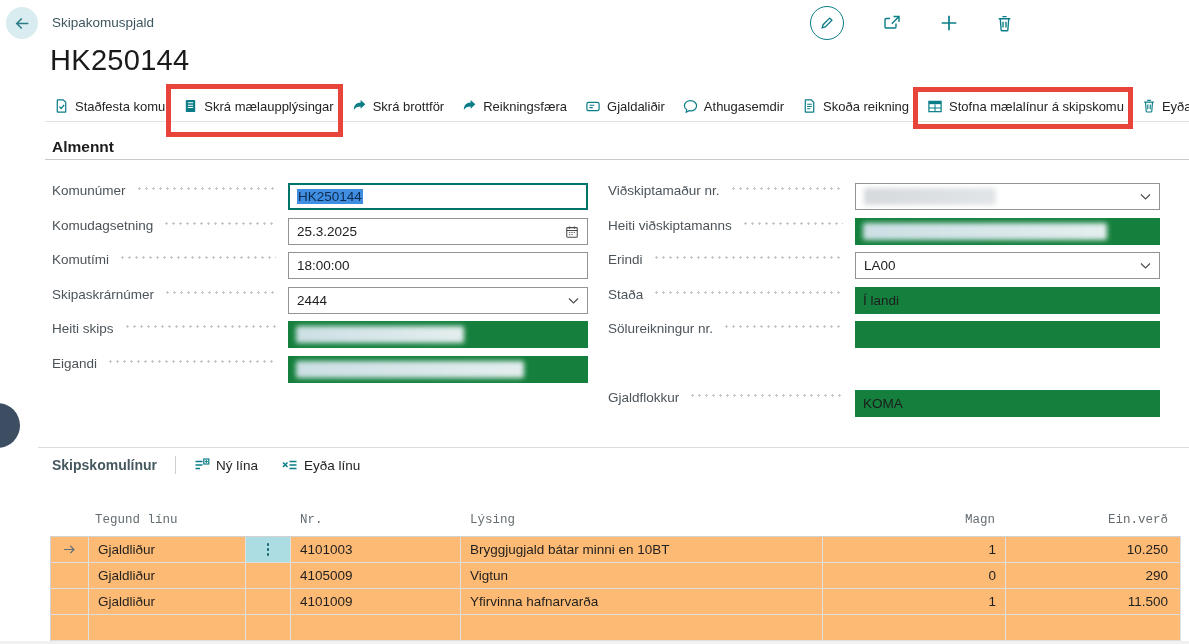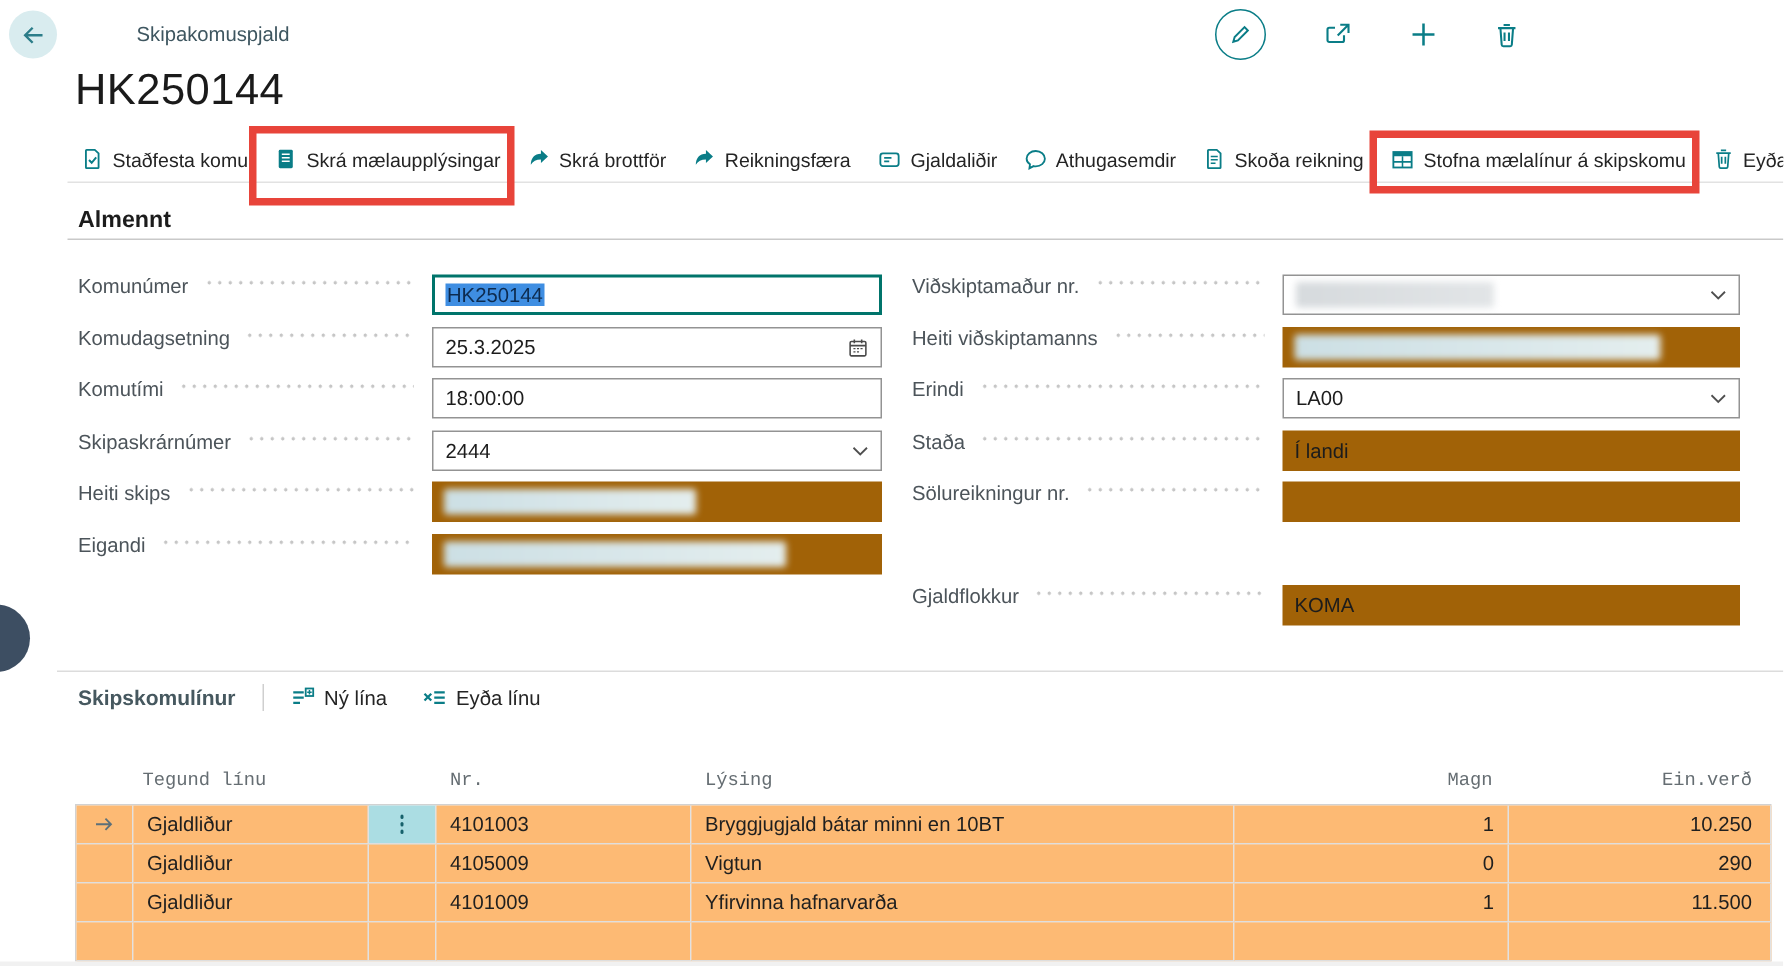--- a/index.html
+++ b/index.html
@@ -7,21 +7,21 @@
   .page {
     position:relative; width:1189px; height:644px; overflow:hidden; background:#fff;
     font-family:"Liberation Sans","DejaVu Sans",sans-serif; color:#1f1f1f;
   }
   .abs { position:absolute; }
   svg { display:block; }
 
   
   .back-btn { left:6px; top:7px; width:32px; height:32px; border-radius:50%;
     background:#d9ecef; display:flex; align-items:center; justify-content:center; cursor:pointer; }
-  .breadcrumb { left:52px; top:15px; font-size:13.5px; color:#3e5660;margin-left:39px; }
+  .breadcrumb { left:52px; top:15px; font-size:13.5px; color:#3e5660; }
   .winicons { right:176px; top:5px; display:flex; align-items:center; gap:38px; height:36px; }
   .circ-btn { width:34px; height:34px; border-radius:50%; border:1.4px solid #0a7d87;
     display:flex; align-items:center; justify-content:center; }
 
   .title { left:50px; top:44px; font-size:29px; font-weight:300; letter-spacing:.3px; color:#1a1a1a; }
 
   
   .toolbar { left:52px; top:91px; height:30px; display:flex; align-items:center; gap:14px; white-space:nowrap; }
   .tb-item { position:relative; display:flex; align-items:center; gap:6px; font-size:13px; color:#242424; cursor:pointer; padding:0 2px; }
   .red-frame { position:absolute; border:5px solid #e8443a; pointer-events:none; z-index:5; }
@@ -42,21 +42,21 @@
   .flabel { font-size:13.5px; color:#4c545a; flex:0 0 auto; }
   .leader { flex:1 1 auto; height:3px; margin:4px 12px 0 10px;
     background-image:radial-gradient(circle,#c6c6c6 1.1px,transparent 1.35px);
     background-size:7px 3px; background-repeat:repeat-x; background-position:left center; }
   .ctrl { flex:0 0 auto; height:27px; display:flex; align-items:center; padding:12px 8px;
     font-size:13.5px; color:#1c1c1c; background:#fff; }
   .frow-l .ctrl { width:300px; }
   .frow-r .ctrl { width:305px; }
   .ctrl.input { border:1px solid #939393; }
   .ctrl.focused { border:2px solid #00746b; padding:0 7px; }
-  .ctrl.readonly { background:#a16207; border:none; }
+  .ctrl.readonly { background:#15803d; border:none; }
   .sel-text { background:#3f8ee2; color:#0d2b4f; padding:0 1px; }
   .trail { margin-left:auto; display:flex; align-items:center; }
   .redact { height:17px; border-radius:2px; filter:blur(2.5px);
     background:linear-gradient(90deg,#ccdfe4,#d9e7ea 55%,#e4eeee); }
 
   .side-circle { left:-25px; top:403px; width:45px; height:45px; border-radius:50%; background:#3d4e62; }
 
   
   .part-head { left:52px; top:452px; height:26px; display:flex; align-items:center; }
   .part-title { font-size:14px; font-weight:bold; color:#46585f; }

